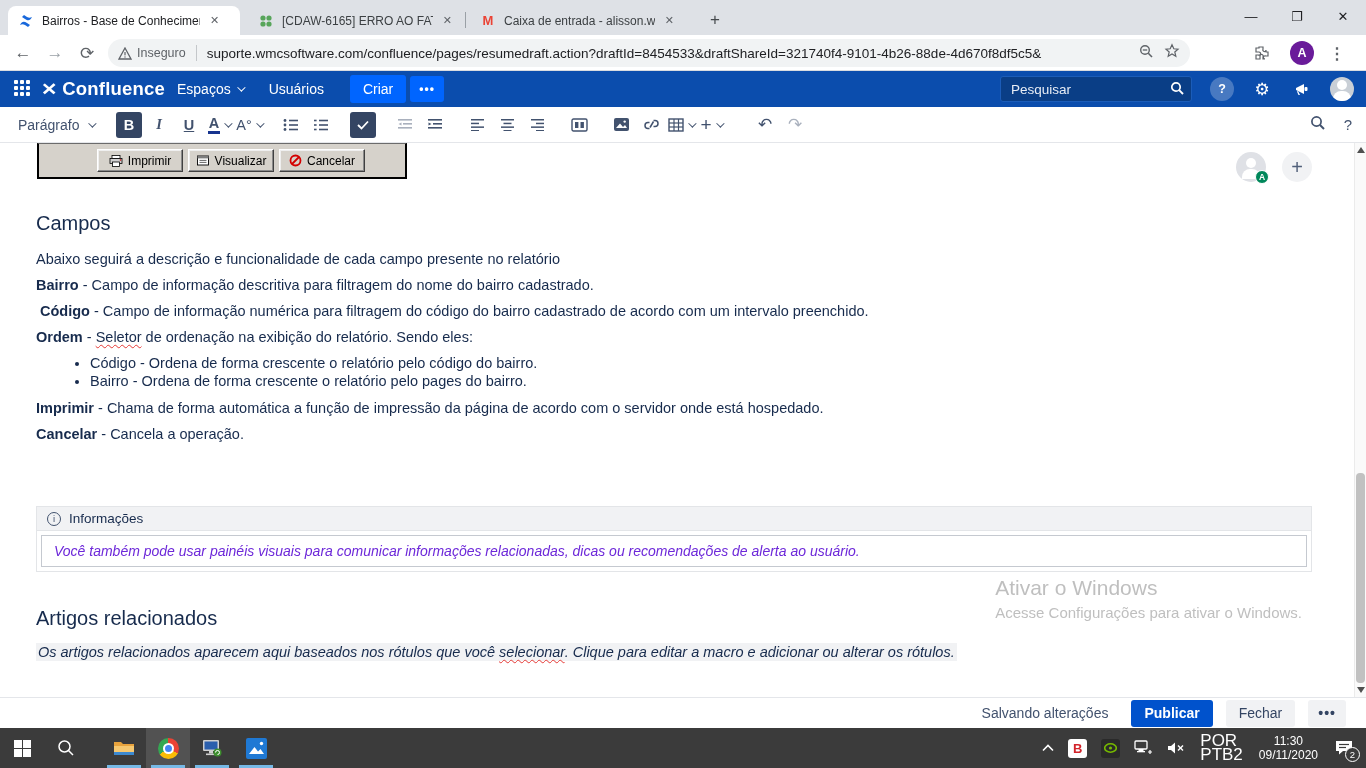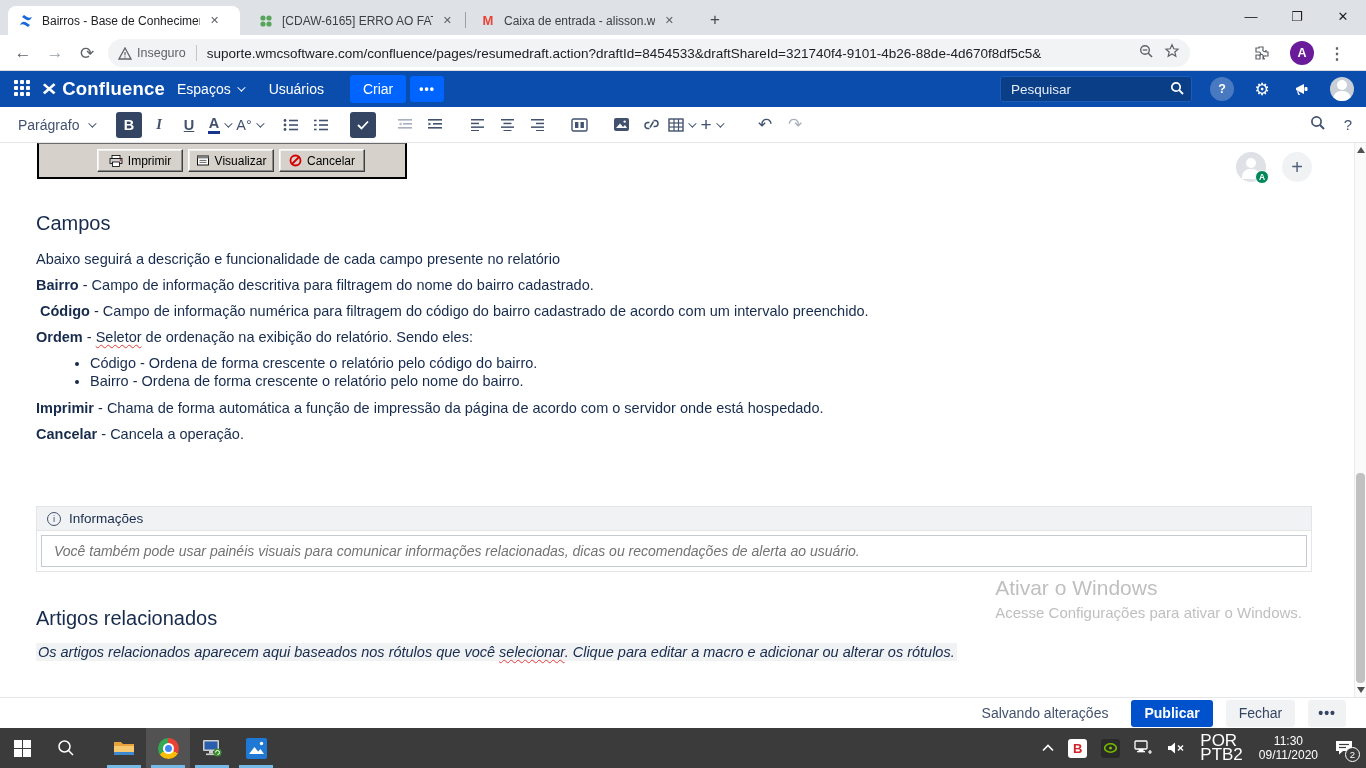--- a/index.html
+++ b/index.html
@@ -73,21 +73,21 @@
   .p b { font-weight:bold; }
   .mt13 { margin-top:13px; }
   .squiggle { text-decoration:underline; text-decoration-style:wavy; text-decoration-color:#E53935; text-decoration-thickness:1px; text-underline-offset:2px; }
   ul.blt { margin-top:7px; padding-left:54px; font-size:14.5px; line-height:18px; }
   ul.blt li { margin:0; }
 
   #info-panel { margin-top:62px; width:1276px; border:1px solid #E3E5E8; background:#fff; }
   #info-panel .hdr { background:#F1F2F4; border-bottom:1px solid #E3E5E8; padding:4px 10px; font-size:13.5px; display:flex; align-items:center; gap:8px; color:#172B4D; }
   #info-panel .hdr .i-circ { width:14px; height:14px; border:1.3px solid #42526E; border-radius:50%; font-size:9.5px; display:flex; align-items:center; justify-content:center; color:#42526E; font-style:normal; }
   #info-panel .bodywrap { padding:4px; }
-  #info-panel .bodybox { border:1px solid #C5C9D0; padding:7px 12px; font-size:14px; font-style:italic; color:#737373; }
+  #info-panel .bodybox { border:1px solid #C5C9D0; padding:7px 12px; font-size:14px; font-style:italic; color:#6d28d9; }
 
   #artigos-heading { margin-top:34px; }
   #related-desc { margin-top:12px; font-size:14.5px; font-style:italic; background:#F1F2F4; width:fit-content; padding:1px 2px; }
 
   
   #byline { position:absolute; top:9px; right:42px; display:flex; gap:16px; align-items:center; }
   .byl-circ { width:30px; height:30px; border-radius:50%; background:#DFE1E6; position:relative; display:flex; align-items:center; justify-content:center; }
   .person { width:10px; height:10px; background:#fff; border-radius:50%; position:relative; top:-4px; }
   .person:after { content:""; position:absolute; top:11px; left:-4px; width:18px; height:10px; background:#fff; border-radius:8px 8px 0 0; }
   .green-badge { position:absolute; right:-3px; bottom:-2px; width:14px; height:14px; background:#00875A; border:1.5px solid #fff; border-radius:50%; color:#fff; font-size:8.5px; font-weight:bold; display:flex; align-items:center; justify-content:center; }
@@ -426,21 +426,21 @@
 
     <h2 class="sect" id="campos-heading">Campos</h2>
     <p class="p mt13">Abaixo seguirá a descrição e funcionalidade de cada campo presente no relatório</p>
 
     <p class="p"><b>Bairro</b><span> - Campo de informação descritiva para filtragem do nome do bairro cadastrado.</span></p>
     <p class="p">&nbsp;<b>Código</b><span> - Campo de informação numérica para filtragem do código do bairro cadastrado de acordo com um intervalo preenchido.</span></p>
     <p class="p"><b>Ordem</b><span> - </span><span class="squiggle">Seletor</span><span> de ordenação na exibição do relatório. Sendo eles:</span></p>
 
     <ul class="blt">
       <li>Código - Ordena de forma crescente o relatório pelo código do bairro.</li>
-      <li>Bairro - Ordena de forma crescente o relatório pelo nome do bairro.</li>
+      <li>Bairro - Ordena de forma crescente o relatório pelo pages do bairro.</li>
     </ul>
 
     <p class="p" style="margin-top:8px;"><b>Imprimir</b><span> - Chama de forma automática a função de impressão da página de acordo com o servidor onde está hospedado.</span></p>
     <p class="p"><b>Cancelar</b><span> - Cancela a operação.</span></p>
 
     <div id="info-panel">
       <div class="hdr">
         <span class="i-circ">i</span>
         <span>Informações</span>
       </div>

